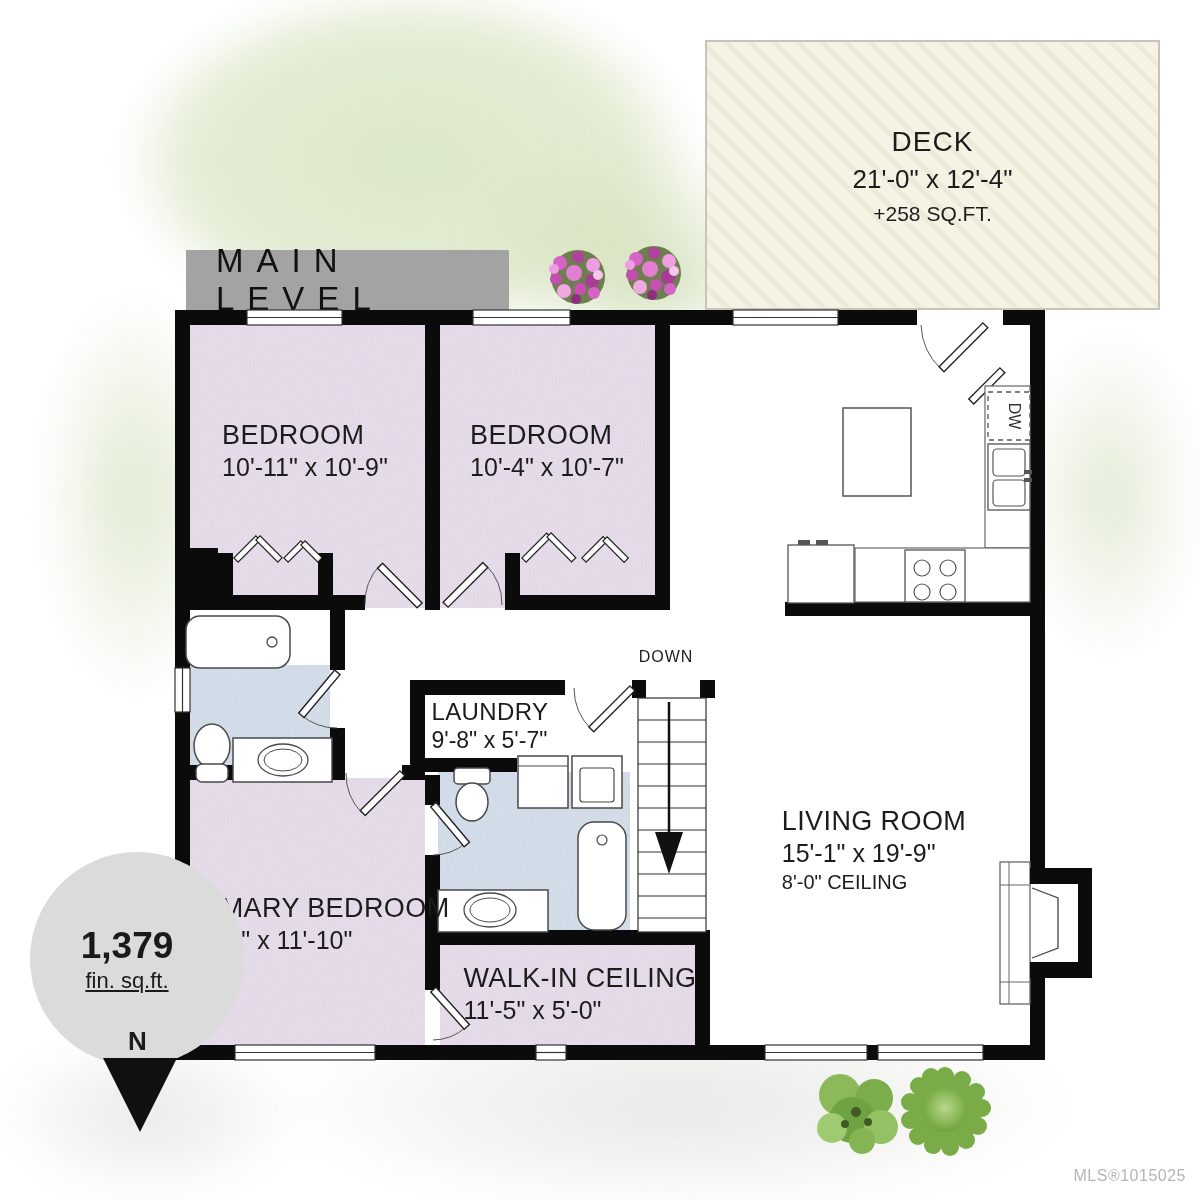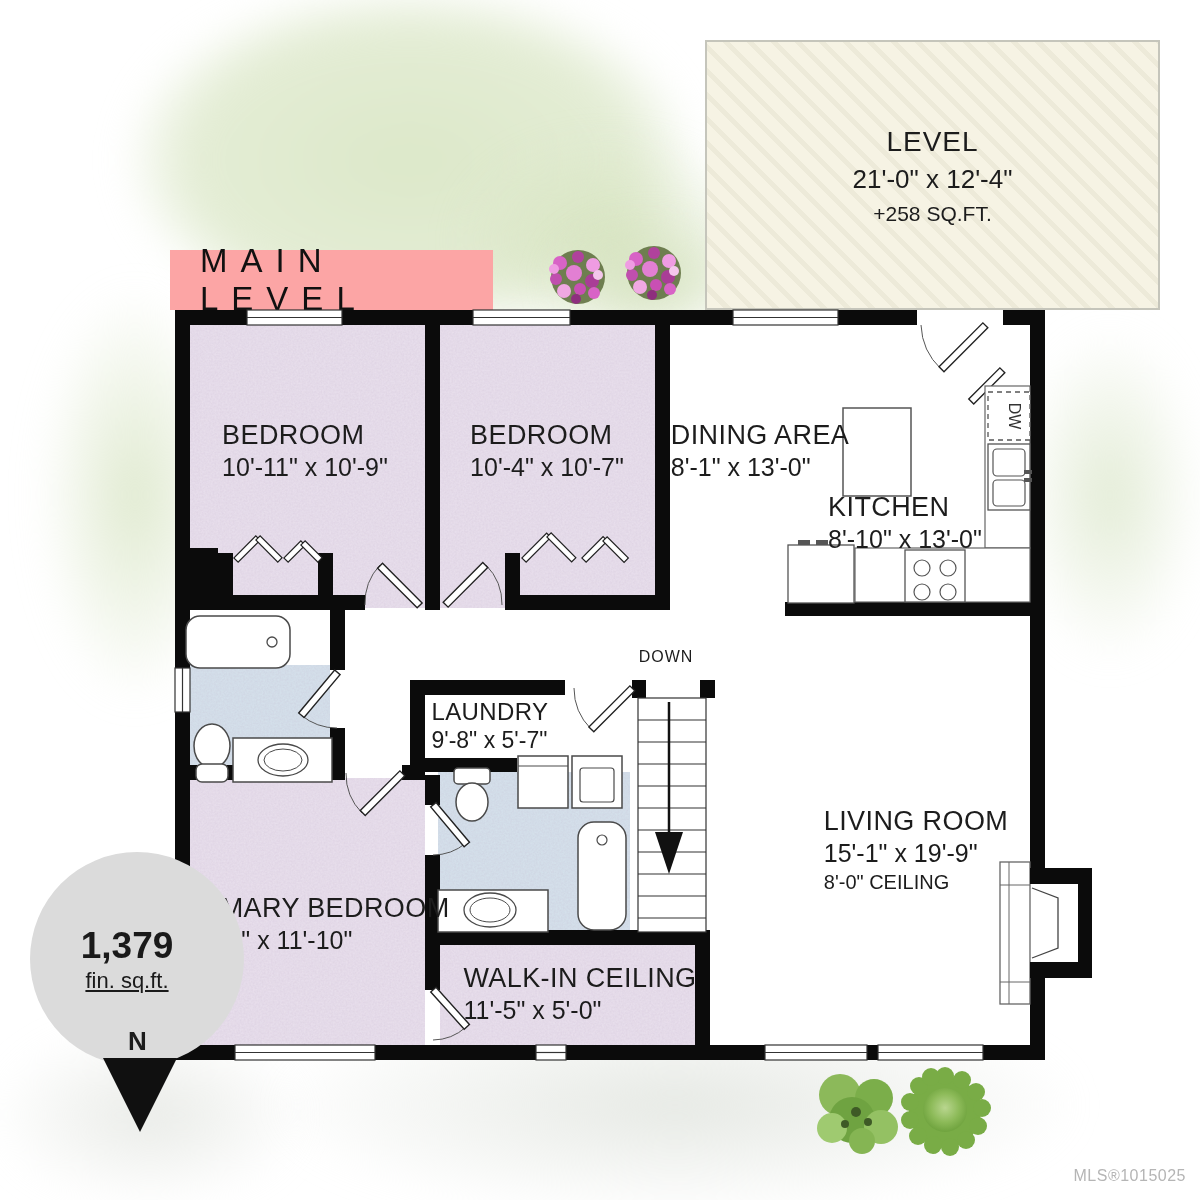--- a/index.html
+++ b/index.html
@@ -15,21 +15,21 @@
   .b7{left:550px;top:220px;width:200px;height:120px;background:radial-gradient(ellipse,#d5e2bf 0%,rgba(213,226,191,0) 75%);}
 
   .deck{position:absolute;left:705px;top:40px;width:455px;height:270px;
         border:2px solid #c5c5bb;box-sizing:border-box;
         background:repeating-linear-gradient(45deg,#f6f3e4 0px,#f6f3e4 12px,#edead9 12px,#edead9 17px);}
   .deck-label{position:absolute;left:0;top:84px;width:100%;text-align:center;}
   .deck-name{font-size:28px;letter-spacing:1px;}
   .deck-dims{font-size:26px;margin-top:6px;}
   .deck-area{font-size:21px;margin-top:7px;}
 
-  .banner{position:absolute;left:170px;top:250px;width:323px;height:60px;background:#fca5a5;
+  .banner{position:absolute;left:186px;top:250px;width:323px;height:60px;background:#a3a3a3;
           display:flex;align-items:center;padding-left:30px;box-sizing:border-box;
           font-size:33px;letter-spacing:13px;color:#111;}
 
   .plan-svg{position:absolute;left:0;top:0;}
 
   .room-label{position:absolute;transform:translateX(-50%);text-align:left;white-space:nowrap;}
   .rname{font-size:27px;letter-spacing:.4px;}
   .rdims{font-size:25px;margin-top:2px;}
   .rceil{font-size:20px;margin-top:3px;}
   .small .rname{font-size:24px;}
@@ -55,21 +55,21 @@
   <div class="blob b1"></div>
   <div class="blob b2"></div>
   <div class="blob b3"></div>
   <div class="blob b7"></div>
   <div class="blob b4"></div>
   <div class="blob b5"></div>
   <div class="blob b6"></div>
 
   <div class="deck">
     <div class="deck-label">
-      <div class="deck-name">LEVEL</div>
+      <div class="deck-name">DECK</div>
       <div class="deck-dims">21'-0" x 12'-4"</div>
       <div class="deck-area">+258 SQ.FT.</div>
     </div>
   </div>
 
   <div class="banner">MAIN LEVEL</div>
 
   <svg class="plan-svg" width="1200" height="1200" viewBox="0 0 1200 1200">
     <defs>
       <filter id="speck" x="0%" y="0%" width="100%" height="100%">
@@ -366,33 +366,25 @@
   </svg>
 
   <div class="room-label" style="left:305px;top:420px">
     <div class="rname">BEDROOM</div>
     <div class="rdims">10'-11" x 10'-9"</div>
   </div>
   <div class="room-label" style="left:547px;top:420px">
     <div class="rname">BEDROOM</div>
     <div class="rdims">10'-4" x 10'-7"</div>
   </div>
-  <div class="room-label" style="left:760px;top:420px">
-    <div class="rname">DINING AREA</div>
-    <div class="rdims">8'-1" x 13'-0"</div>
-  </div>
-  <div class="room-label" style="left:905px;top:492px">
-    <div class="rname">KITCHEN</div>
-    <div class="rdims">8'-10" x 13'-0"</div>
-  </div>
   <div class="room-label small" style="left:490px;top:698px">
     <div class="rname">LAUNDRY</div>
     <div class="rdims">9'-8" x 5'-7"</div>
   </div>
-  <div class="room-label" style="left:916px;top:806px">
+  <div class="room-label" style="left:874px;top:806px">
     <div class="rname">LIVING ROOM</div>
     <div class="rdims">15'-1" x 19'-9"</div>
     <div class="rceil">8'-0" CEILING</div>
   </div>
   <div class="room-label" style="left:312px;top:893px">
     <div class="rname">PRIMARY BEDROOM</div>
     <div class="rdims">11'-10" x 11'-10"</div>
   </div>
   <div class="room-label" style="left:580px;top:963px">
     <div class="rname">WALK-IN CEILING</div>

